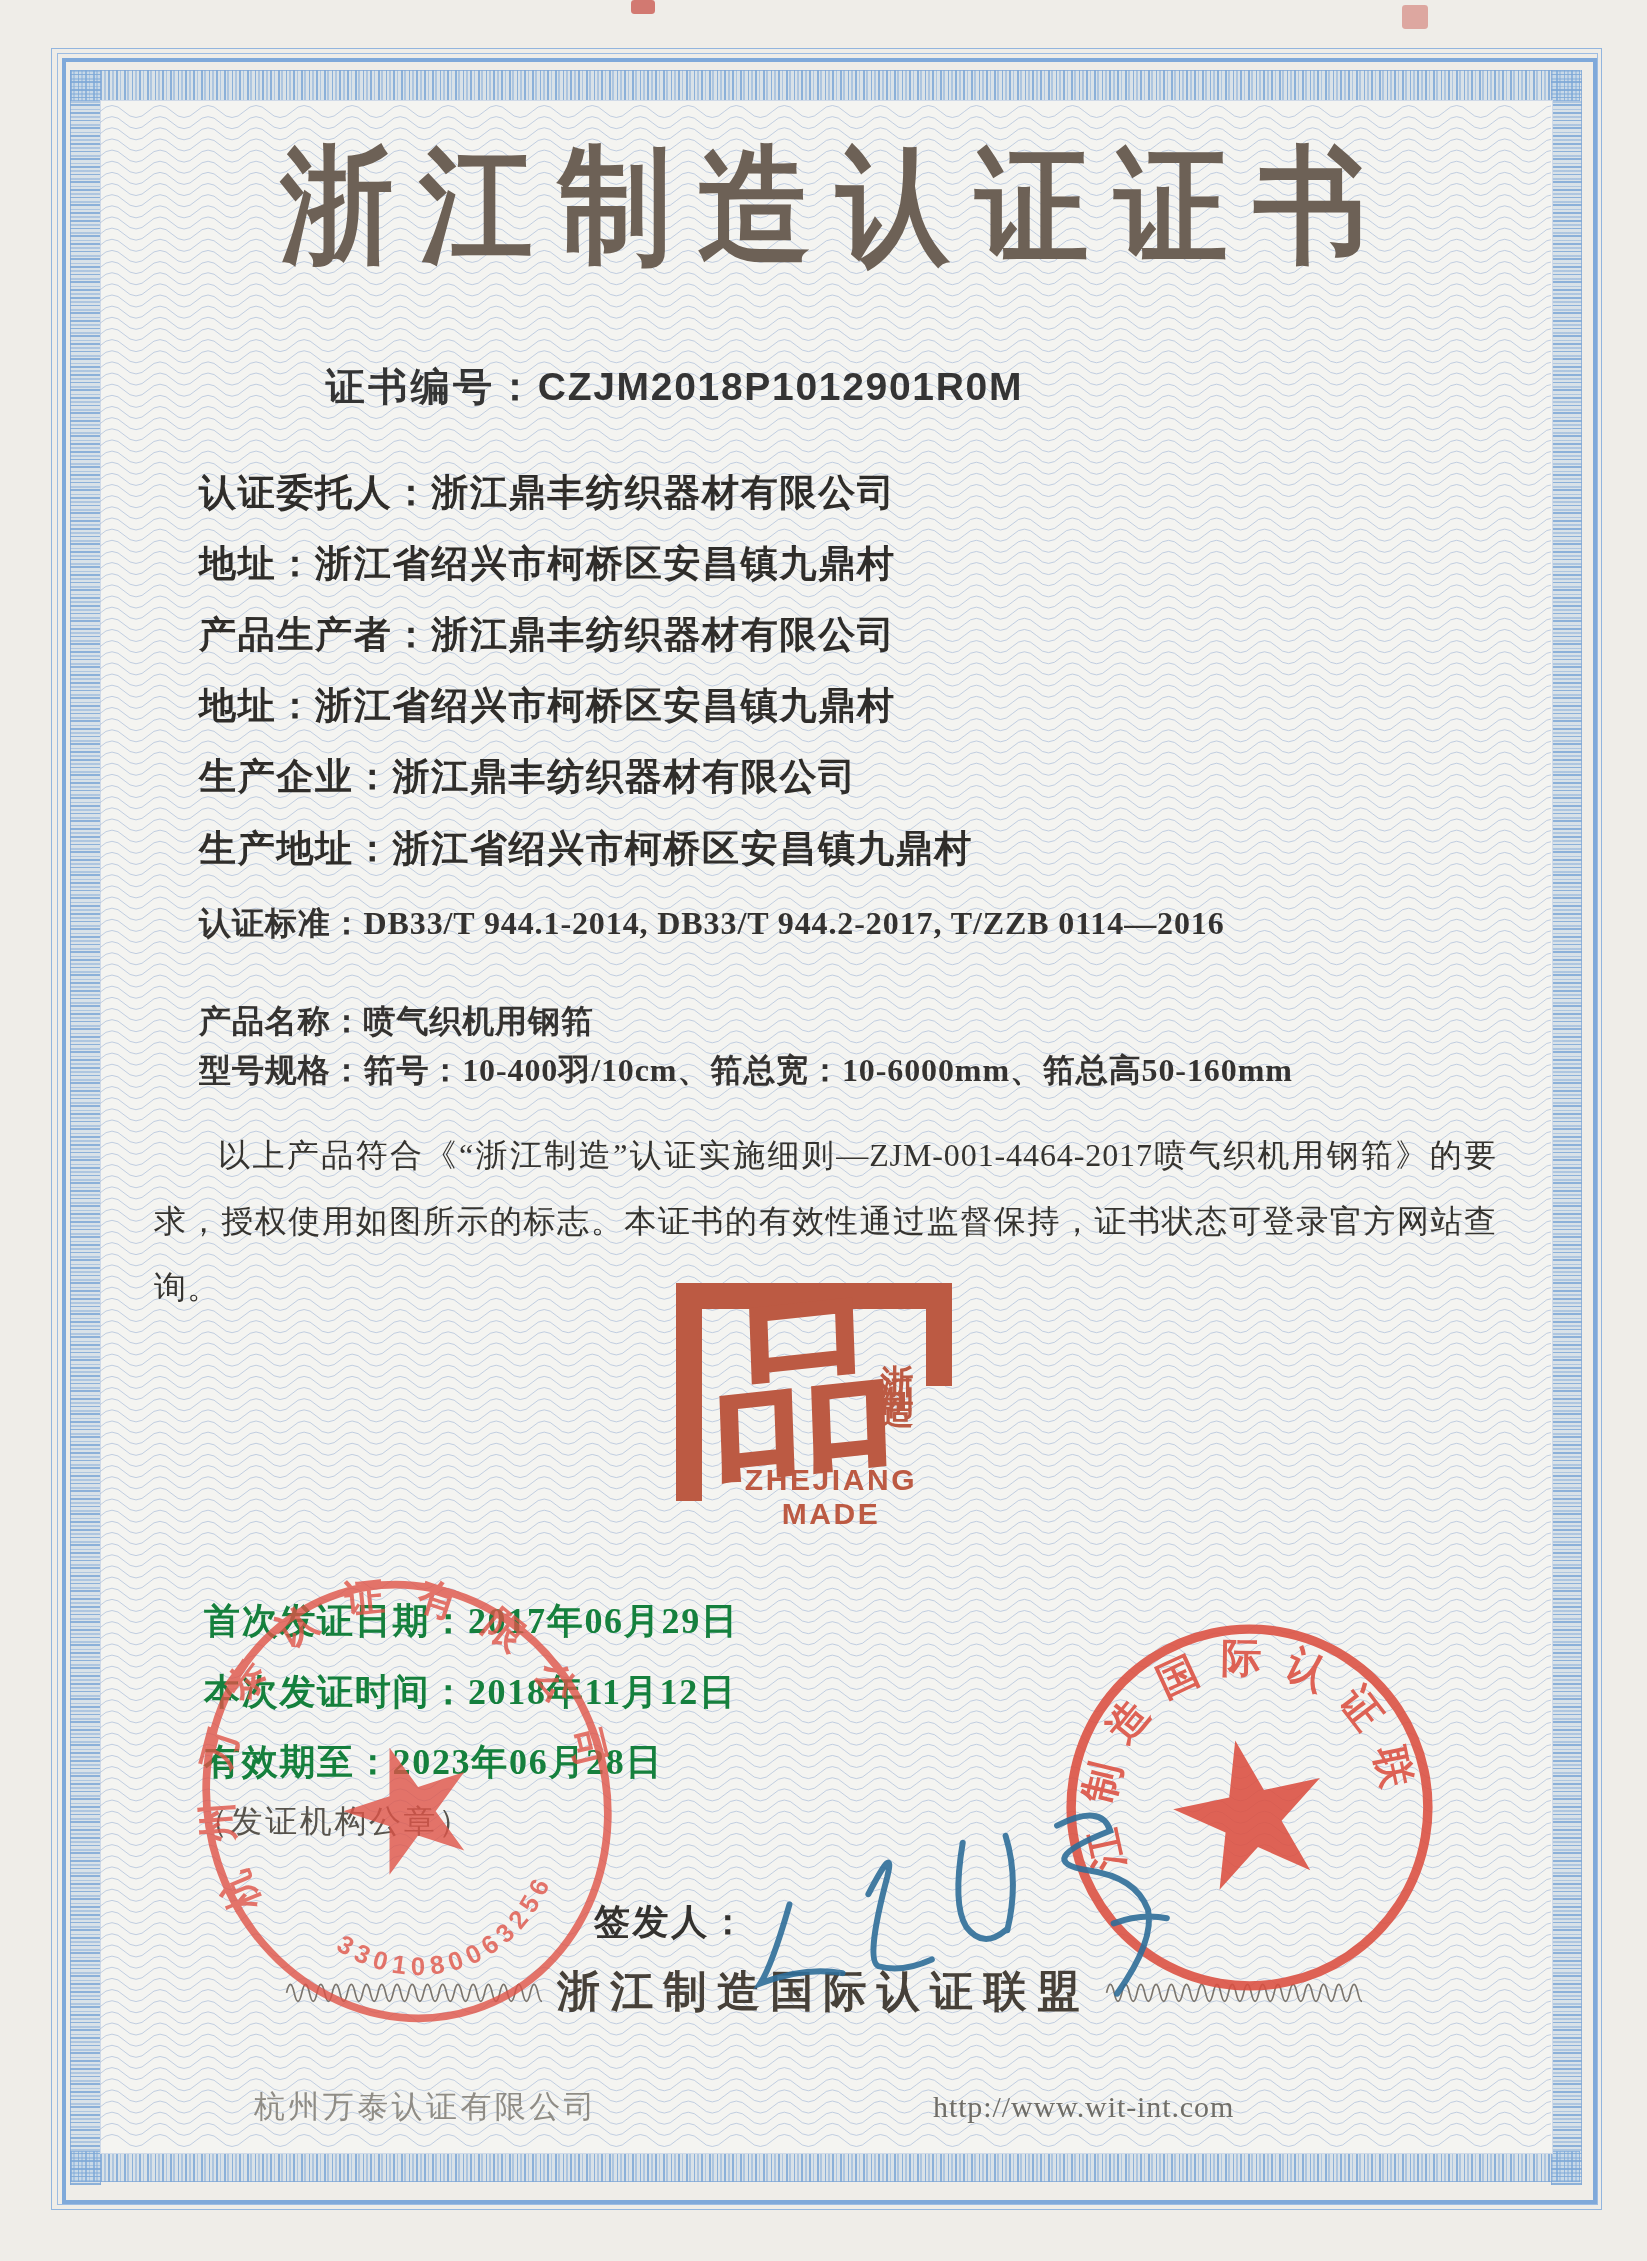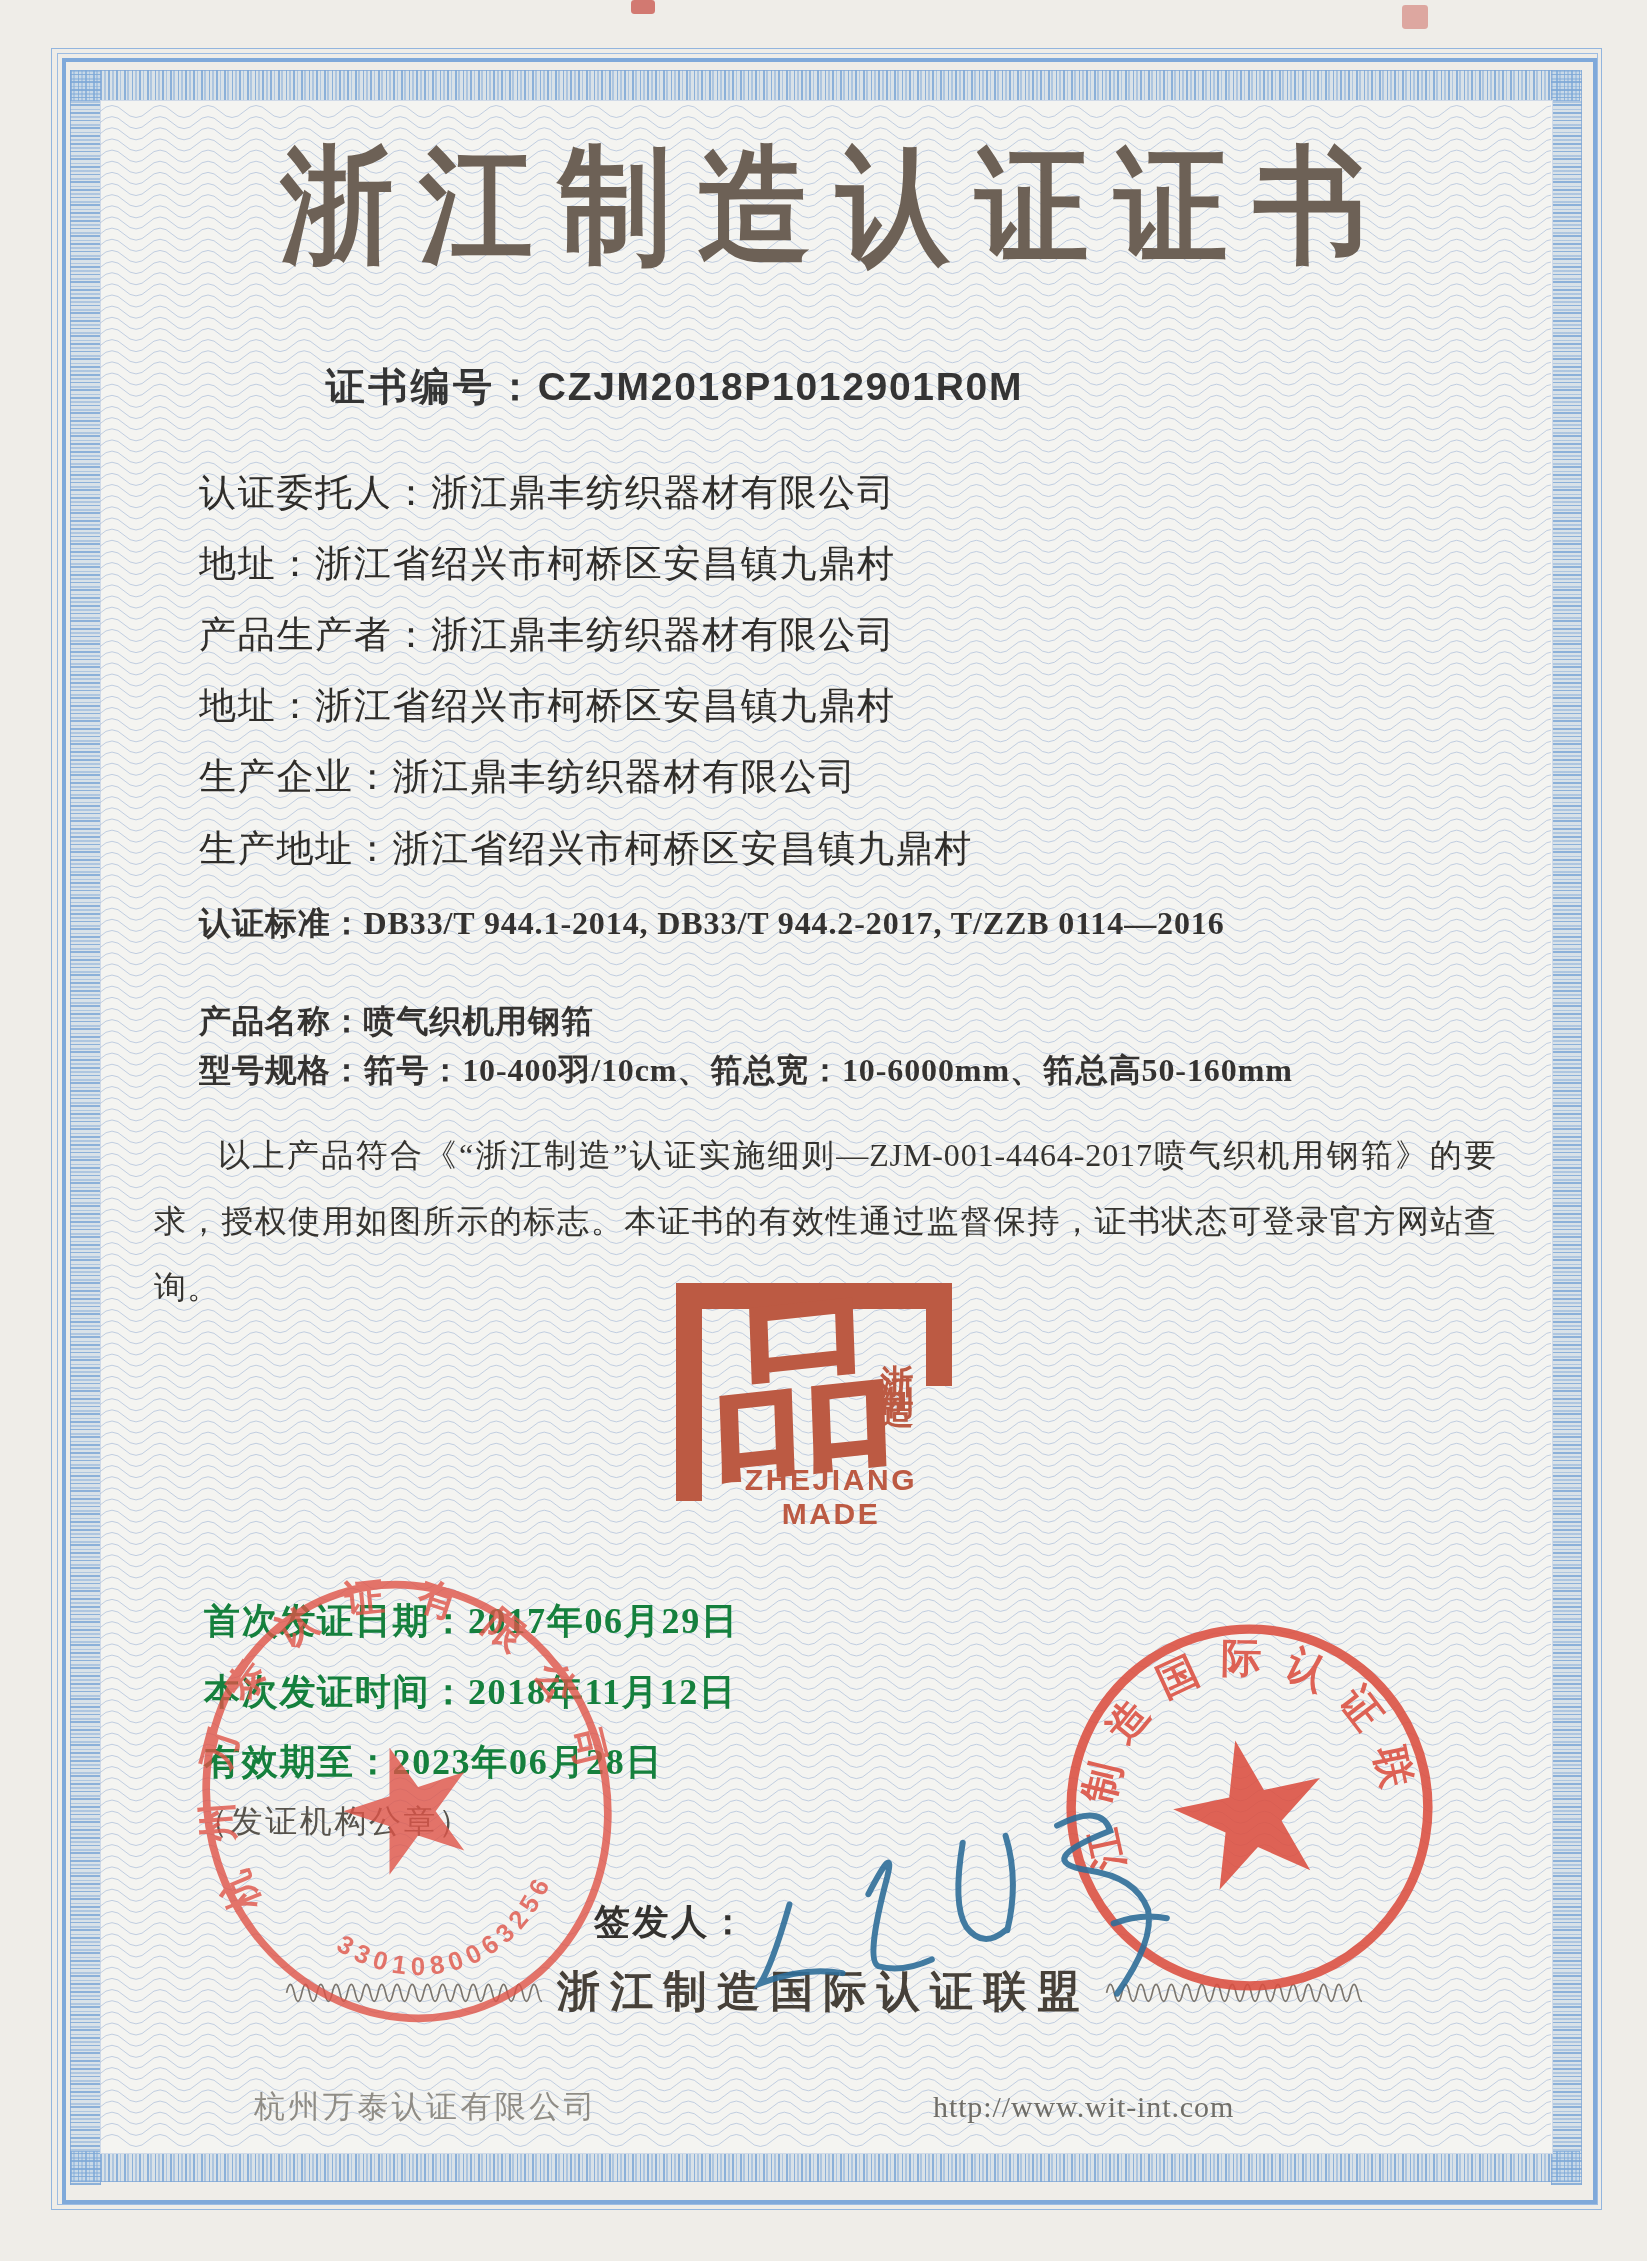--- a/index.html
+++ b/index.html
@@ -48,21 +48,21 @@
   .title{
     left:0;top:130px;width:1647px;text-align:center;
     font-size:113px;font-weight:700;color:#6d6156;
     letter-spacing:26px;text-indent:26px;
     transform:scaleY(1.12);
   }
   .certno{left:0;top:360px;width:1349px;text-align:center;font-size:39px;color:#343434;}
   .certno .lbl{font-weight:700;font-family:"Liberation Sans","DejaVu Sans",sans-serif;letter-spacing:3.4px;}
   .certno .val{font-family:"Liberation Sans","DejaVu Sans",sans-serif;font-weight:600;letter-spacing:1.7px;}
 
-  .party-row{left:199px;width:1287px;font-size:37px;font-weight:400;color:#2f2d2a;letter-spacing:1.7px;}
+  .party-row{left:199px;width:1287px;font-size:37px;font-weight:700;color:#2f2d2a;letter-spacing:1.7px;}
   .detail-row{left:199px;width:1338px;font-size:32px;font-weight:700;color:#343230;letter-spacing:0.9px;}
 
   .statement{
     left:154px;top:1122px;width:1343px;
     font-size:32px;line-height:66px;color:#35332f;
     text-indent:2em;text-align:justify;letter-spacing:0.9px;
   }
 
   
   .mark{left:676px;top:1283px;width:276px;height:250px;}

